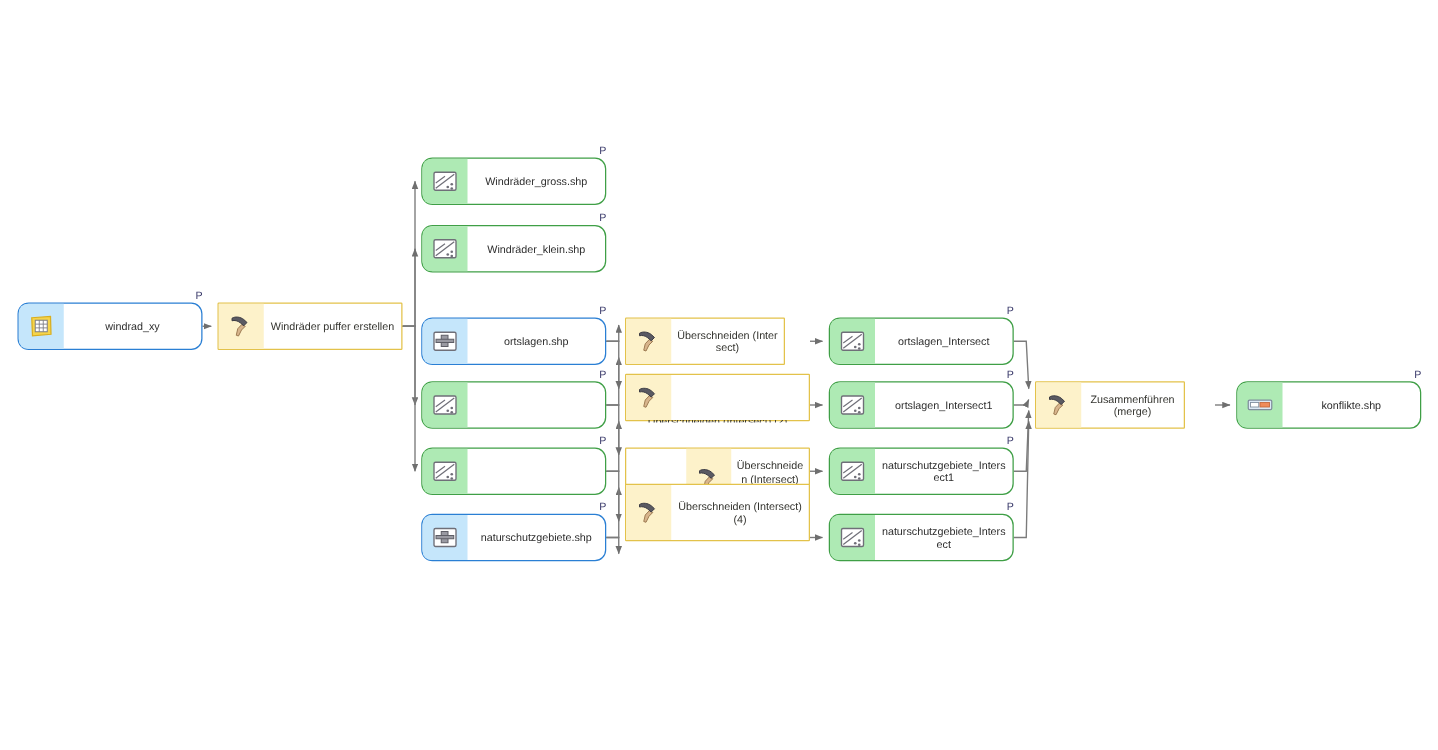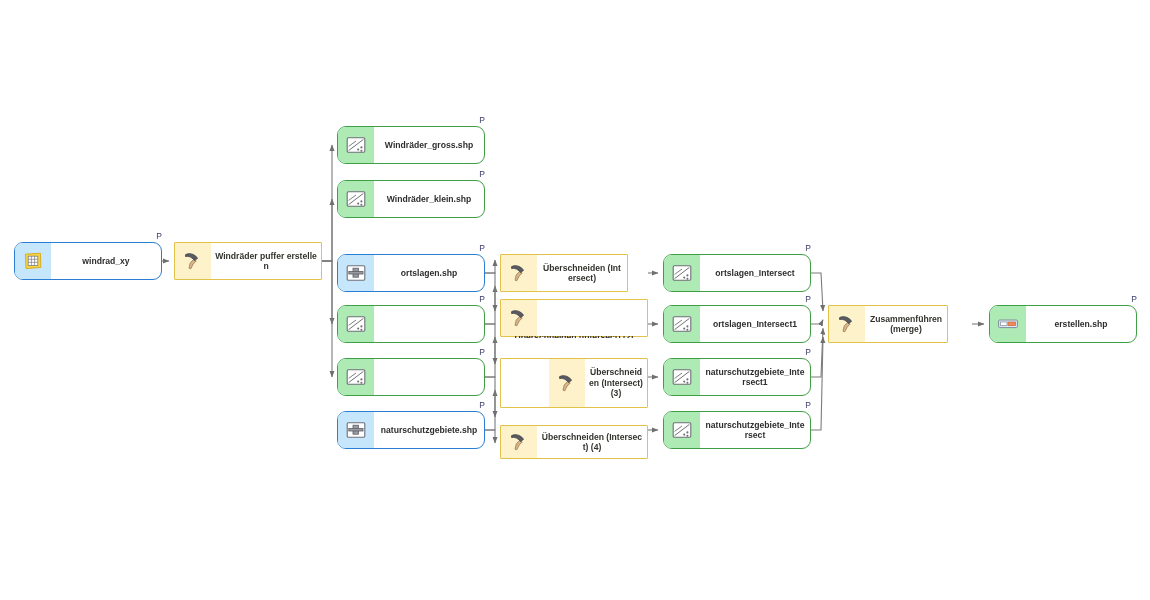--- a/index.html
+++ b/index.html
@@ -79,21 +79,20 @@
     display: flex;
     align-items: center;
     justify-content: center;
     text-align: center;
     padding: 1px 4px;
     font-size: 8.6px;
     line-height: 10.5px;
     color: #2d2d2d;
     word-break: break-all;
     overflow: hidden;
-    font-weight: bold;
   }
   .node.algo .label { color: #33332e; }
 
   
   .pflag {
     position: absolute;
     right: -1px;
     top: -12px;
     font-size: 8.5px;
     line-height: 10px;
@@ -262,21 +261,21 @@
       </div>
       <div class="node algo" style="left: 500px; top: 358px; width: 148px; height: 50px; padding-left: 48px;">
         <div class="iconbox">
           <svg class="ico" width="22" height="22" viewBox="0 0 22 22">
             <path d="M11.4 9.6 L8.2 13.0 L7.0 18.2 L8.8 18.8 L11.2 14.0 L14.2 11.0 Z" fill="#d8b58c" stroke="#9d7b52" stroke-width="0.8" stroke-linejoin="round"></path>
             <path d="M3.6 4.6 C6.2 3.0 10.2 3.4 13.0 5.6 L15.6 8.0 L13.0 10.6 L10.2 8.2 C8.2 6.6 5.6 6.0 3.6 6.6 Z" fill="#5a5a62" stroke="#3c3c44" stroke-width="0.8" stroke-linejoin="round"></path>
           </svg>
         </div>
         <div class="label">Überschneiden (Intersect) (3)</div>
       </div>
-      <div class="node algo" style="left: 500px; top: 425px; width: 148px; height: 34px;">
+      <div class="node algo" style="left: 500px; top: 387px; width: 148px; height: 46px;">
         <div class="iconbox">
           <svg class="ico" width="22" height="22" viewBox="0 0 22 22">
             <path d="M11.4 9.6 L8.2 13.0 L7.0 18.2 L8.8 18.8 L11.2 14.0 L14.2 11.0 Z" fill="#d8b58c" stroke="#9d7b52" stroke-width="0.8" stroke-linejoin="round"></path>
             <path d="M3.6 4.6 C6.2 3.0 10.2 3.4 13.0 5.6 L15.6 8.0 L13.0 10.6 L10.2 8.2 C8.2 6.6 5.6 6.0 3.6 6.6 Z" fill="#5a5a62" stroke="#3c3c44" stroke-width="0.8" stroke-linejoin="round"></path>
           </svg>
         </div>
         <div class="label">Überschneiden (Intersect) (4)</div>
       </div>
       <div class="node data" style="left: 663px; top: 254px; width: 148px; height: 38px;">
         <div class="iconbox">
@@ -344,17 +343,17 @@
         <div class="label">Zusammenführen (merge)</div>
       </div>
       <div class="node data" style="left: 989px; top: 305px; width: 148px; height: 38px;">
         <div class="iconbox">
           <svg class="ico" width="22" height="16" viewBox="0 0 22 16">
             <rect x="1.6" y="4.0" width="18.8" height="7.6" rx="1" fill="#dce9f5" stroke="#7f8d9c" stroke-width="1"></rect>
             <rect x="3.4" y="6.0" width="6.6" height="3.6" fill="#ffffff" stroke="#7f8d9c" stroke-width="0.7"></rect>
             <rect x="11.0" y="6.0" width="7.6" height="3.6" fill="#ef8b5a" stroke="#c4673c" stroke-width="0.7"></rect>
           </svg>
         </div>
-        <div class="label">erstellen.shp</div>
+        <div class="label">konflikte.shp</div>
         <div class="pflag">P</div>
       </div>
     </div>
 </div>
 
 </body></html>

